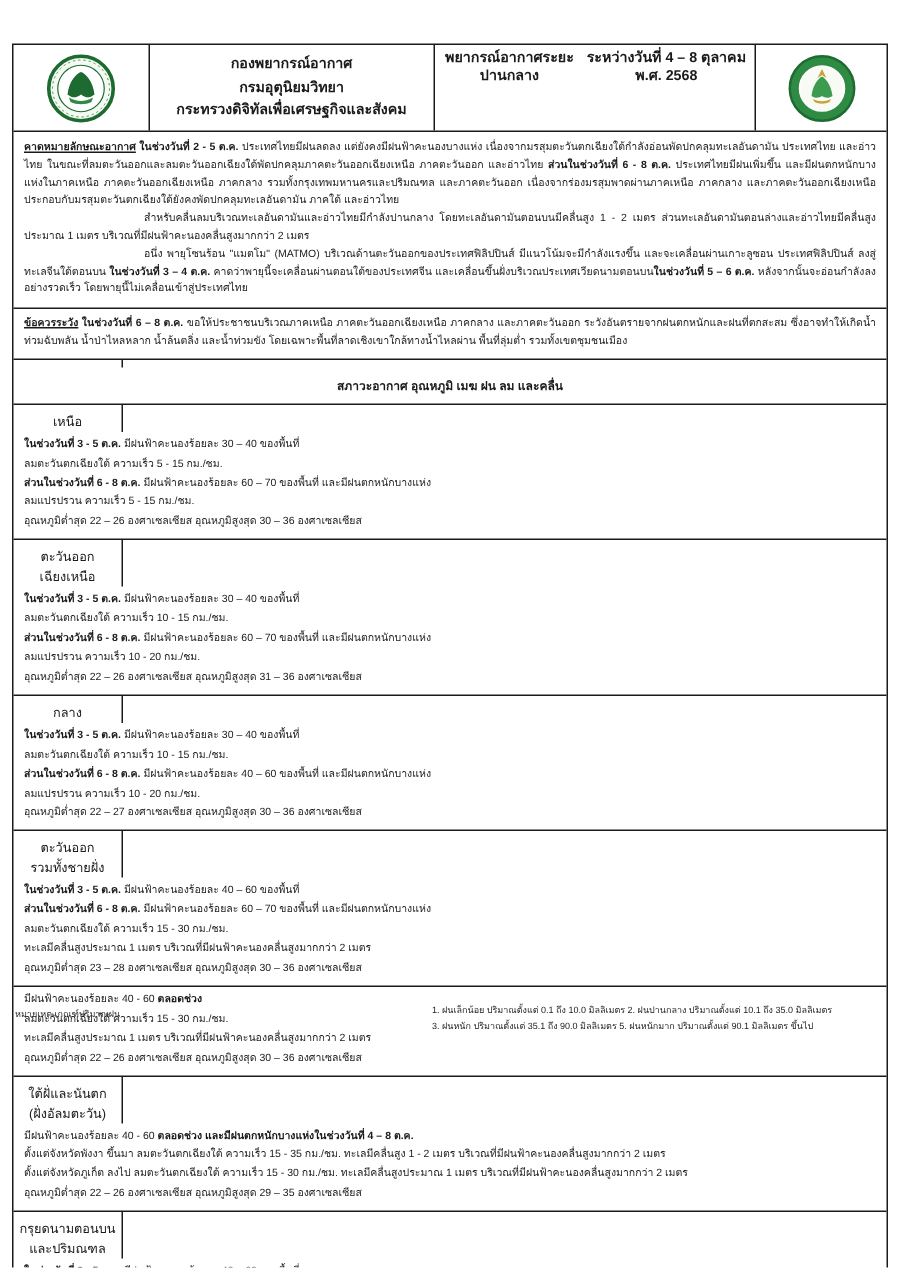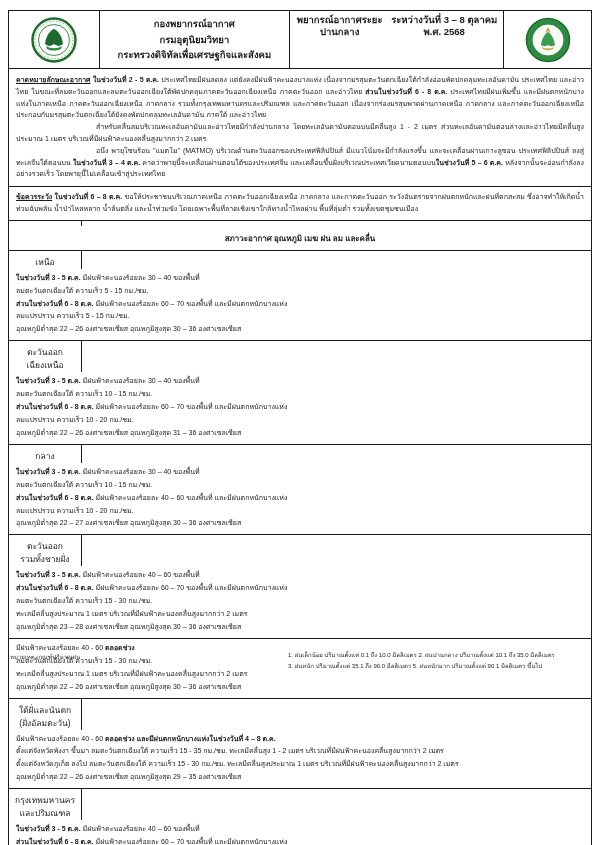--- a/index.html
+++ b/index.html
@@ -1,18 +1,18 @@
 <!DOCTYPE html>
 <html><head>
 <meta charset="utf-8">
 <style>
   * { margin:0; padding:0; box-sizing:border-box; }
   html,body { width:600px; height:845px; background:#ffffff; }
   body { font-family:"Liberation Sans", sans-serif; color:#1a1a1a; position:relative; }
-  .page { width:600px; height:651px; background:#fff; position:relative; }
+  .page { width:600px; height:651px; background:#fff; position:relative;margin-top:19px; }
   .doc { position:absolute; left:8px; top:10px; width:584px; border:1.5px solid #1a1a1a; background:#fff; }
 
   
   .header-row { display:flex; border-bottom:1px solid #1a1a1a; height:58px; }
   .logo-cell { width:90px; display:flex; align-items:center; justify-content:center; }
   .logo-cell.right { width:87px; }
   .org-cell { width:192px; border-left:1px solid #1a1a1a; border-right:1px solid #1a1a1a;
               display:flex; flex-direction:column; justify-content:space-evenly; text-align:center; padding:3px 2px; }
   .issue-cell { width:215px; border-right:1px solid #1a1a1a; display:flex; flex-direction:row;
                 justify-content:space-evenly; text-align:center; padding:3px 2px; }
@@ -69,21 +69,21 @@
           <circle cx="23" cy="23" r="19" fill="none" stroke="#2f8a43" stroke-width="0.6" stroke-dasharray="1.5 2"></circle>
         </svg>
       </div>
       <div class="org-cell">
         <div class="hline">กองพยากรณ์อากาศ</div>
         <div class="hline">กรมอุตุนิยมวิทยา</div>
         <div class="hline">กระทรวงดิจิทัลเพื่อเศรษฐกิจและสังคม</div>
       </div>
       <div class="issue-cell">
         <div class="hline">พยากรณ์อากาศระยะปานกลาง</div>
-        <div class="hline">ระหว่างวันที่ 3 – 8 ตุลาคม พ.ศ. 2568</div>
+        <div class="hline">ระหว่างวันที่ 4 – 8 ตุลาคม พ.ศ. 2568</div>
       </div>
       <div class="logo-cell right">
         <svg width="46" height="46" viewBox="0 0 46 46">
           <circle cx="23" cy="23" r="21.5" fill="#2f8a43" stroke="#1d6b30" stroke-width="1.6"></circle>
           <circle cx="23" cy="23" r="15" fill="#f7fbf4" stroke="#ffffff" stroke-width="1"></circle>
           <path d="M23 10 L26 16 L23 14 L20 16 Z" fill="#c9a13b"></path>
           <path d="M16 28 C17 20 21 16 23 15 C25 16 29 20 30 28 C27 30 25 29 23 28 C21 29 19 30 16 28 Z" fill="#3d9b4f"></path>
           <path d="M17 30 C21 32 25 32 29 30 L28 32 C25 33.5 21 33.5 18 32 Z" fill="#c9a13b"></path>
         </svg>
       </div>
@@ -172,21 +172,21 @@
             </div>
             <div class="detail-cell">
               <div class="detail-line"><span>มีฝนฟ้าคะนองร้อยละ 40 - 60 </span><span class="seg-b">ตลอดช่วง และมีฝนตกหนักบางแห่งในช่วงวันที่ 4 – 8 ต.ค.</span></div>
               <div class="detail-line"><span>ตั้งแต่จังหวัดพังงา ขึ้นมา ลมตะวันตกเฉียงใต้ ความเร็ว 15 - 35 กม./ชม. ทะเลมีคลื่นสูง 1 - 2 เมตร บริเวณที่มีฝนฟ้าคะนองคลื่นสูงมากกว่า 2 เมตร</span></div>
               <div class="detail-line"><span>ตั้งแต่จังหวัดภูเก็ต ลงไป ลมตะวันตกเฉียงใต้ ความเร็ว 15 - 30 กม./ชม. ทะเลมีคลื่นสูงประมาณ 1 เมตร บริเวณที่มีฝนฟ้าคะนองคลื่นสูงมากกว่า 2 เมตร</span></div>
               <div class="detail-line"><span>อุณหภูมิต่ำสุด 22 – 26 องศาเซลเซียส อุณหภูมิสูงสุด 29 – 35 องศาเซลเซียส</span></div>
             </div>
           </div>
           <div class="trow">
             <div class="region-cell">
-              <div class="region-line">กรุงเทพมหานคร</div>
+              <div class="region-line">กรุยดนามตอนบน</div>
               <div class="region-line">และปริมณฑล</div>
             </div>
             <div class="detail-cell">
               <div class="detail-line"><span class="seg-b">ในช่วงวันที่ 3 - 5 ต.ค.</span><span> มีฝนฟ้าคะนองร้อยละ 40 – 60 ของพื้นที่</span></div>
               <div class="detail-line"><span class="seg-b">ส่วนในช่วงวันที่ 6 - 8 ต.ค.</span><span> มีฝนฟ้าคะนองร้อยละ 60 – 70 ของพื้นที่ และมีฝนตกหนักบางแห่ง</span></div>
               <div class="detail-line"><span>ลมตะวันตกเฉียงใต้ ความเร็ว 10 - 20 กม./ชม.</span></div>
               <div class="detail-line"><span>อุณหภูมิต่ำสุด 24 – 27 องศาเซลเซียส อุณหภูมิสูงสุด 31 – 36 องศาเซลเซียส</span></div>
             </div>
           </div>
         </div>

